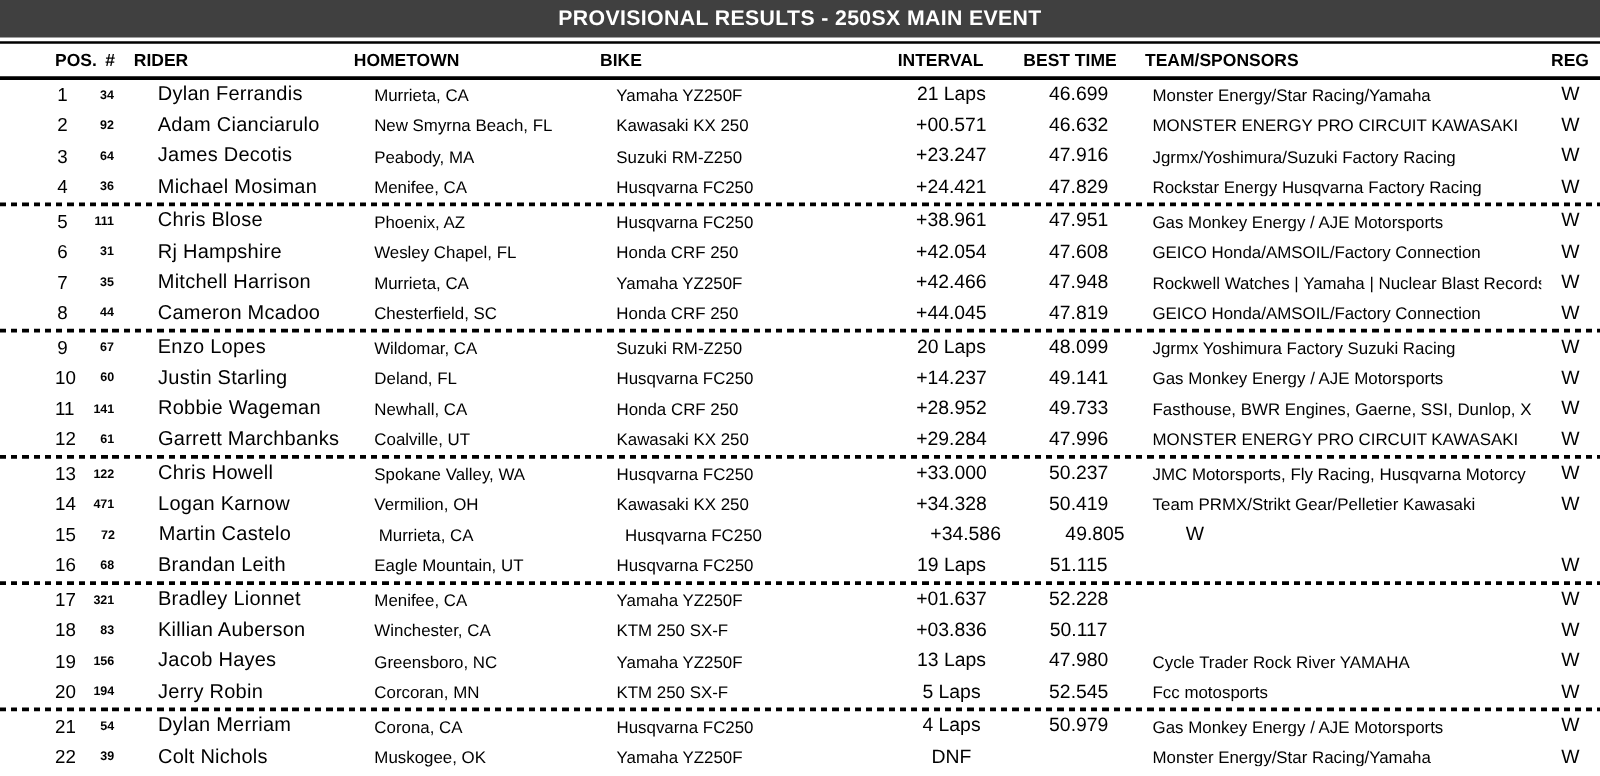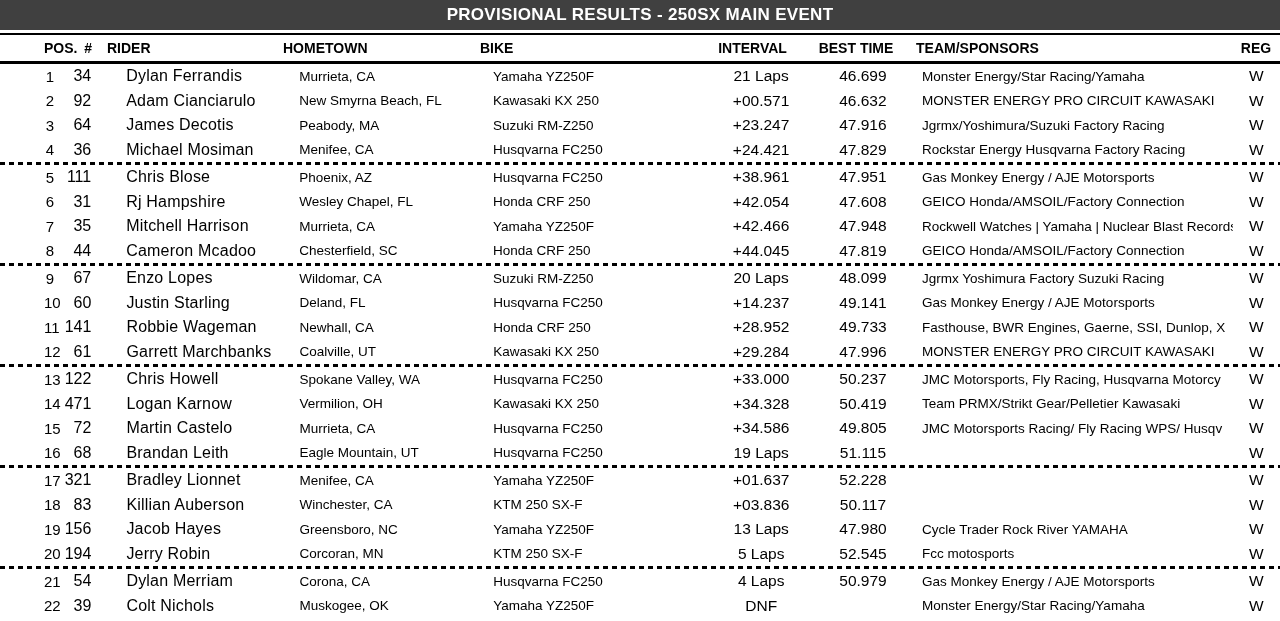--- a/index.html
+++ b/index.html
@@ -46,21 +46,21 @@
   .c-num  { width: 36px;  text-align: right; }
   .c-rider{ width: 191px; padding-left: 15px; text-align: left; }
   .c-home { width: 197px; text-align: left; }
   .c-bike { width: 225px; text-align: left; }
   .c-int  { width: 95px;  text-align: center; }
   .c-best { width: 112px; text-align: center; }
   .c-team { width: 320px; padding-left: 4px; text-align: left; overflow: hidden; }
   .c-reg  { width: 48px;  text-align: center; }
   
   .row .c-pos  { font-size: 15px; }
-  .row .c-num  { font-size: 16px; font-weight: normal; }
+  .row .c-num  { font-size: 10px; font-weight: bold; }
   .row .c-rider{ font-size: 16px; letter-spacing: 0.2px; margin-left: 20px; }
   .row .c-home { font-size: 13.5px; }
   .row .c-bike { font-size: 13.5px; }
   .row .c-int  { font-size: 15.5px; }
   .row .c-best { font-size: 15.5px; }
   .row .c-team { font-size: 13.5px; }
   .row .c-reg  { font-size: 15.5px; }
 </style>
 </head>
 <body>
@@ -244,21 +244,20 @@
     <div class="c-reg">W</div>
   </div>
     <div class="row">
     <div class="c-pos">15</div>
     <div class="c-num">72</div>
     <div class="c-rider">Martin Castelo</div>
     <div class="c-home">Murrieta, CA</div>
     <div class="c-bike">Husqvarna FC250</div>
     <div class="c-int">+34.586</div>
     <div class="c-best">49.805</div>
-    <div class="c-team">JMC Motorsports Racing/ Fly Racing WPS/ Husqv</div>
     <div class="c-reg">W</div>
   </div>
     <div class="row">
     <div class="c-pos">16</div>
     <div class="c-num">68</div>
     <div class="c-rider">Brandan Leith</div>
     <div class="c-home">Eagle Mountain, UT</div>
     <div class="c-bike">Husqvarna FC250</div>
     <div class="c-int">19 Laps</div>
     <div class="c-best">51.115</div>

